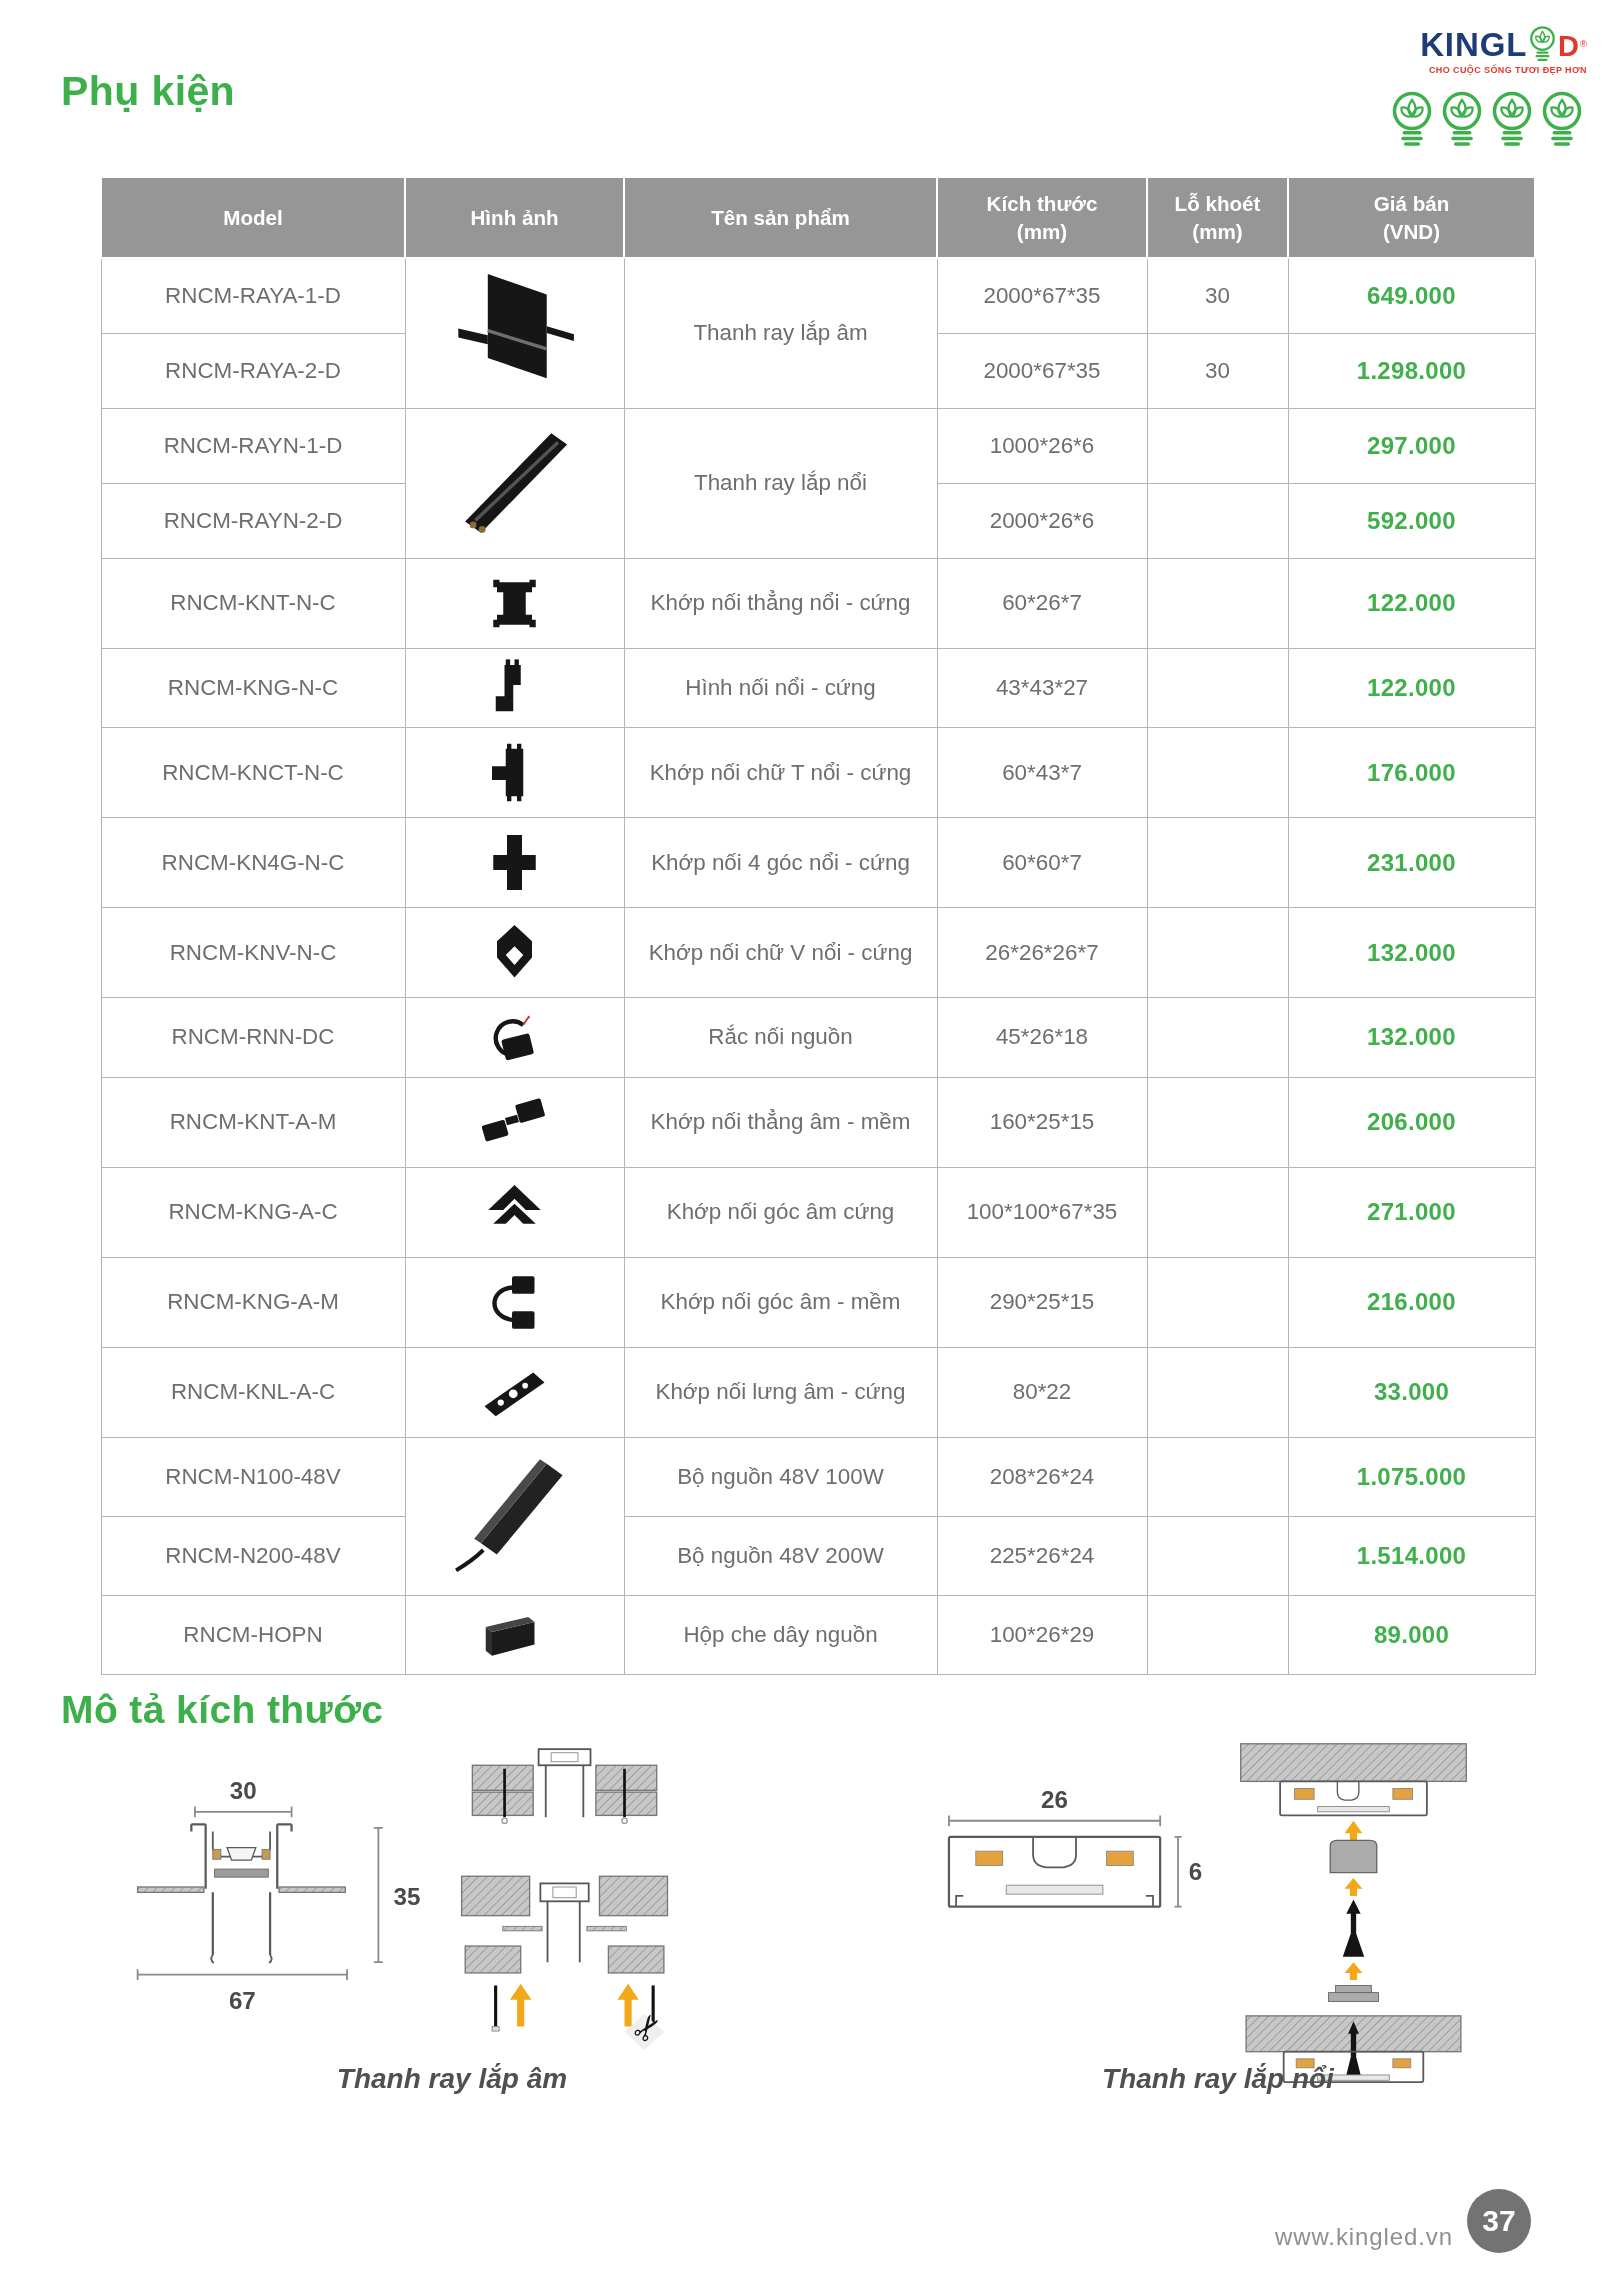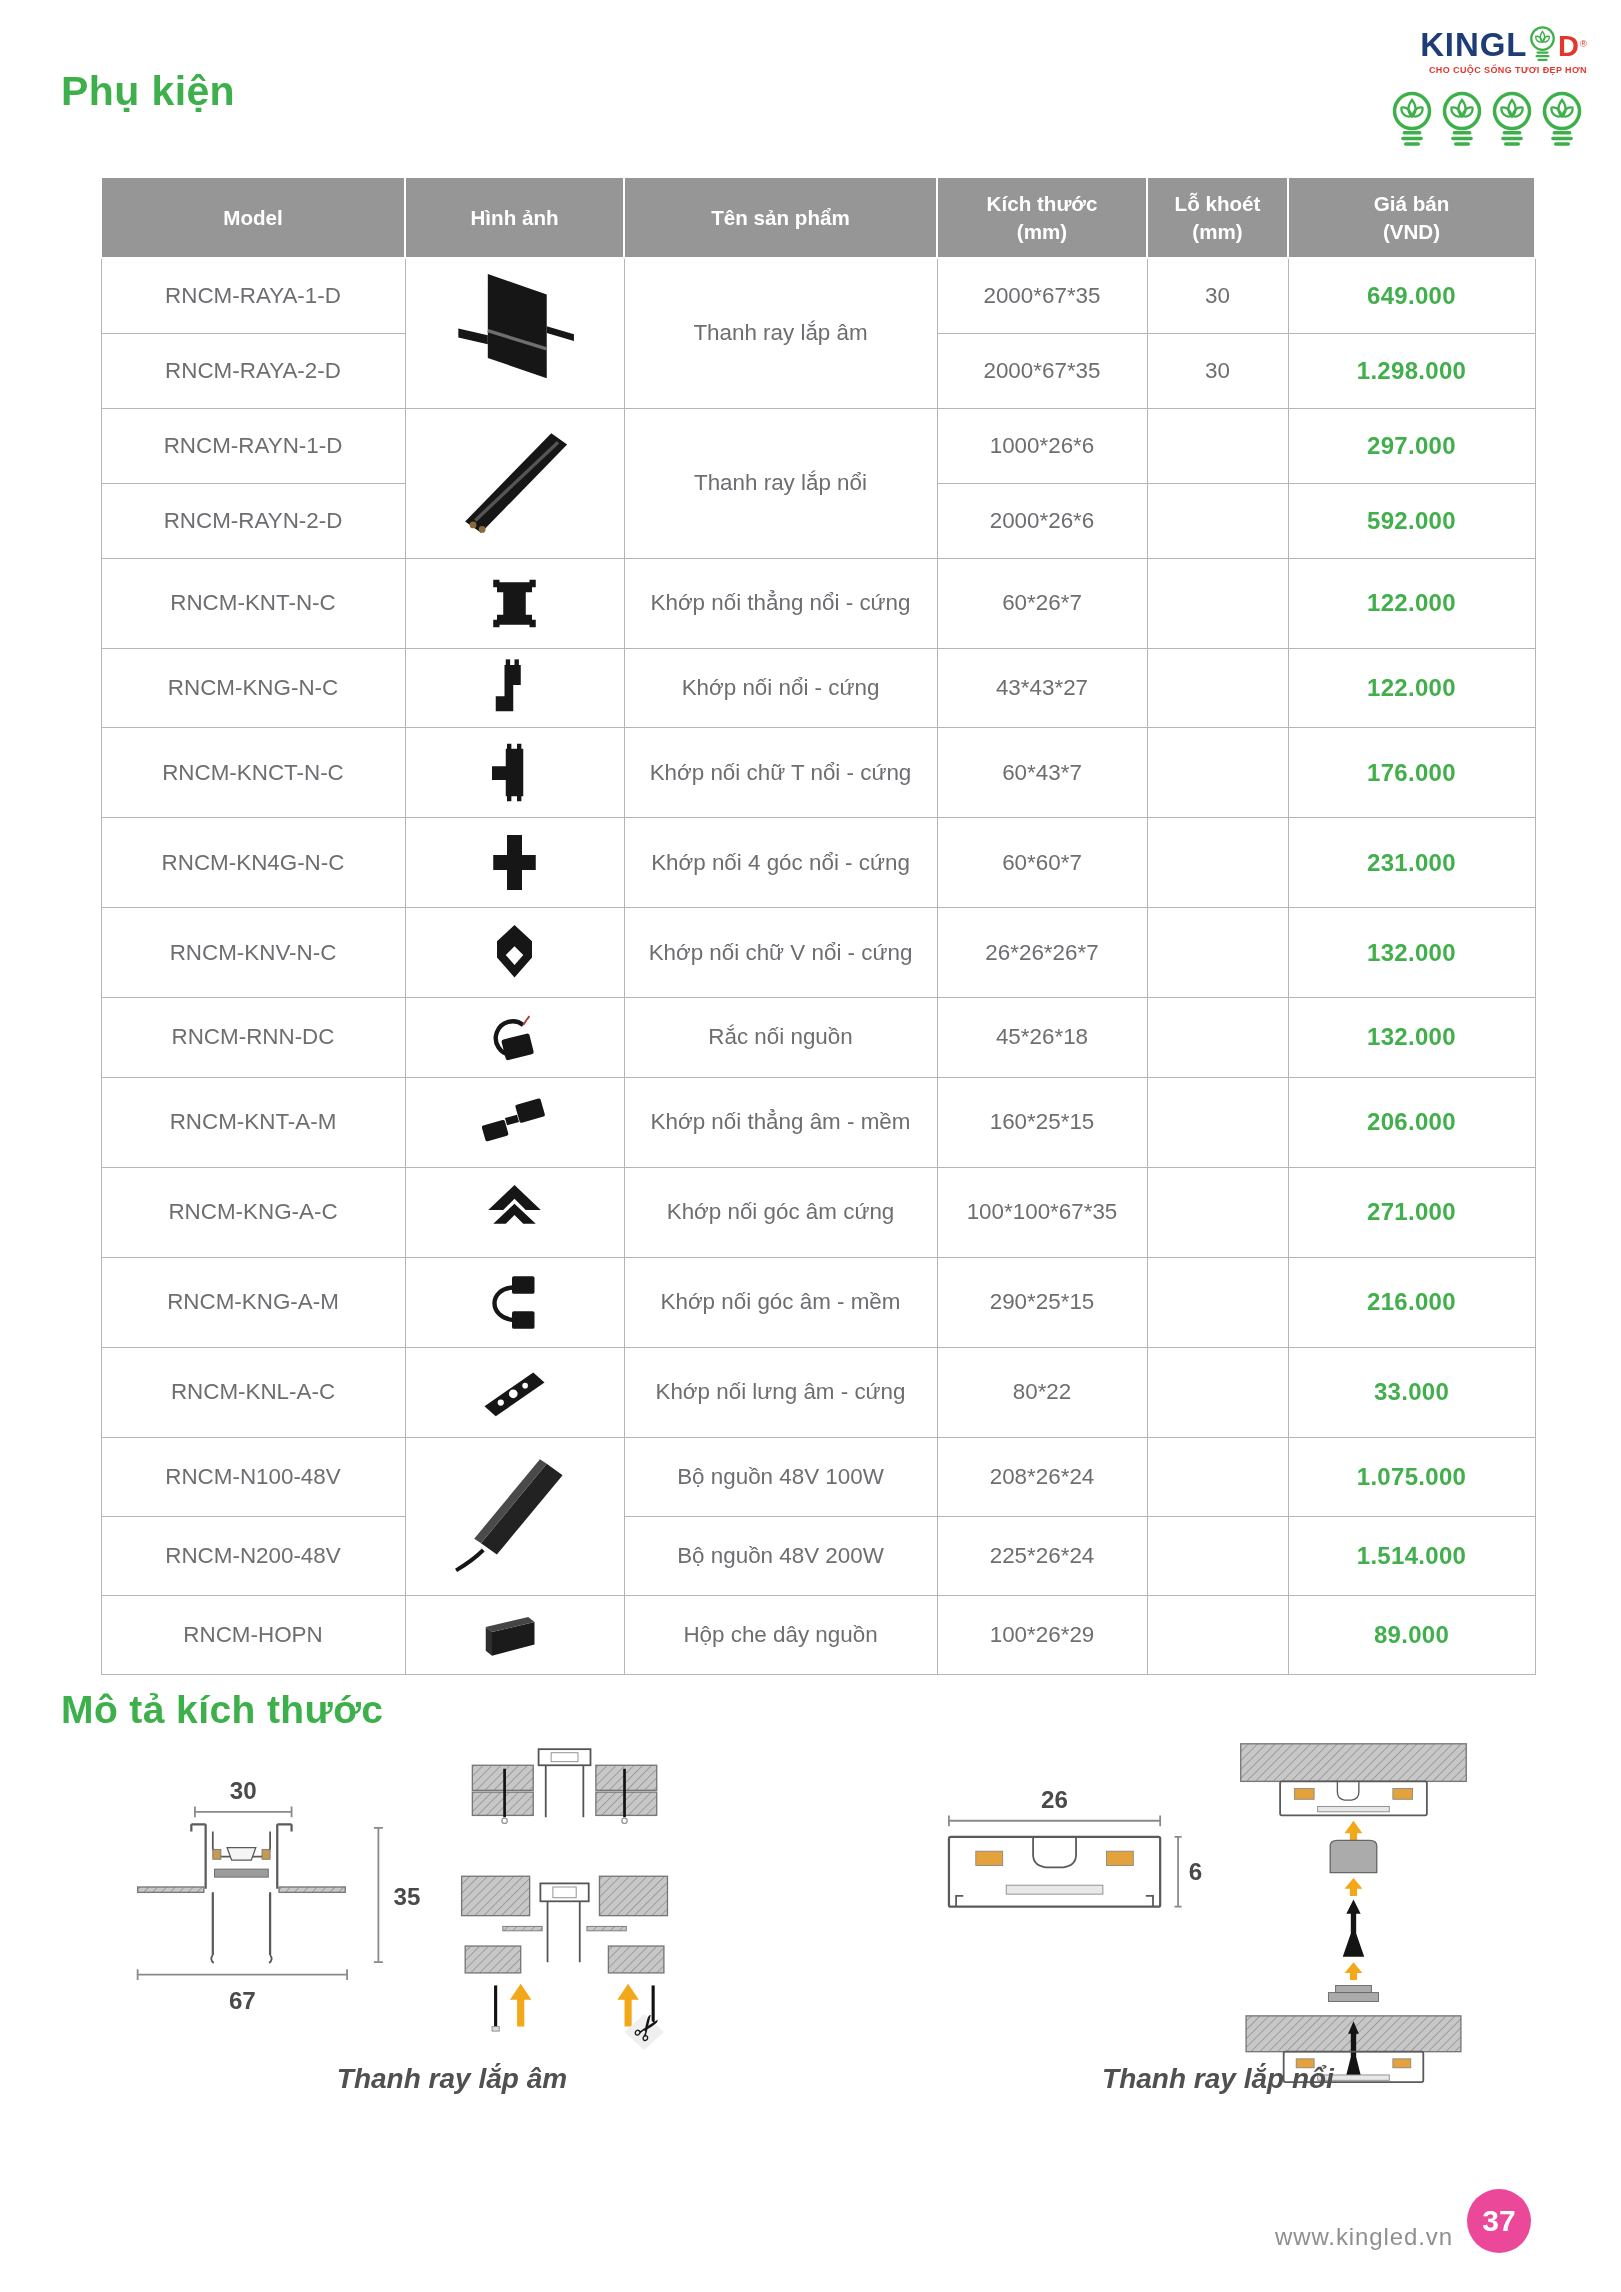--- a/index.html
+++ b/index.html
@@ -35,21 +35,21 @@
   #surface-diagram{left:913px;top:1742px;width:591px;height:358px;}
   .dim{font-size:27px;font-weight:700;fill:#4a4a4a;}
   .caption{position:absolute;top:2063px;width:358px;text-align:center;font-size:28px;
         font-style:italic;font-weight:600;color:#4F5052;}
   #caption-recessed{left:273px;}
   #caption-surface{left:1039px;}
 
   
   .footer-url{position:absolute;top:2223px;right:168px;font-size:24px;color:#8F8F8F;letter-spacing:0.9px;}
   .page-badge{position:absolute;left:1467px;top:2189px;width:64px;height:64px;border-radius:50%;
-        background:#ec4899;color:#fff;font-size:30px;font-weight:700;display:flex;
+        background:#737373;color:#fff;font-size:30px;font-weight:700;display:flex;
         align-items:center;justify-content:center;}
 </style>
 </head>
 <body>
 
 <svg width="0" height="0" style="position:absolute" aria-hidden="true">
   <defs>
     <pattern id="hatch" width="7" height="7" patternUnits="userSpaceOnUse" patternTransform="rotate(45)">
       <rect width="7" height="7" fill="#c7c7c7"></rect>
       <line x1="0" y1="0" x2="0" y2="7" stroke="#989898" stroke-width="2"></line>
@@ -233,21 +233,21 @@
           <td class="name-cell">Khớp nối thẳng nổi - cứng</td>
           <td class="dims-cell">60*26*7</td>
           <td class="hole-cell"></td>
           <td class="price-cell">122.000</td>
         </tr>
         <tr style="height: 79px;">
           <td class="model-cell">RNCM-KNG-N-C</td>
           <td><svg class="pimg" viewBox="0 0 84 84" width="75" height="75">
               <use href="#corner-connector-photo"></use>
             </svg></td>
-          <td class="name-cell">Khớp nối nổi - cứng</td>
+          <td class="name-cell">Hình nối nổi - cứng</td>
           <td class="dims-cell">43*43*27</td>
           <td class="hole-cell"></td>
           <td class="price-cell">122.000</td>
         </tr>
         <tr style="height: 90px;">
           <td class="model-cell">RNCM-KNCT-N-C</td>
           <td><svg class="pimg" viewBox="0 0 84 84" width="75" height="75">
               <use href="#t-connector-photo"></use>
             </svg></td>
           <td class="name-cell">Khớp nối chữ T nổi - cứng</td>

